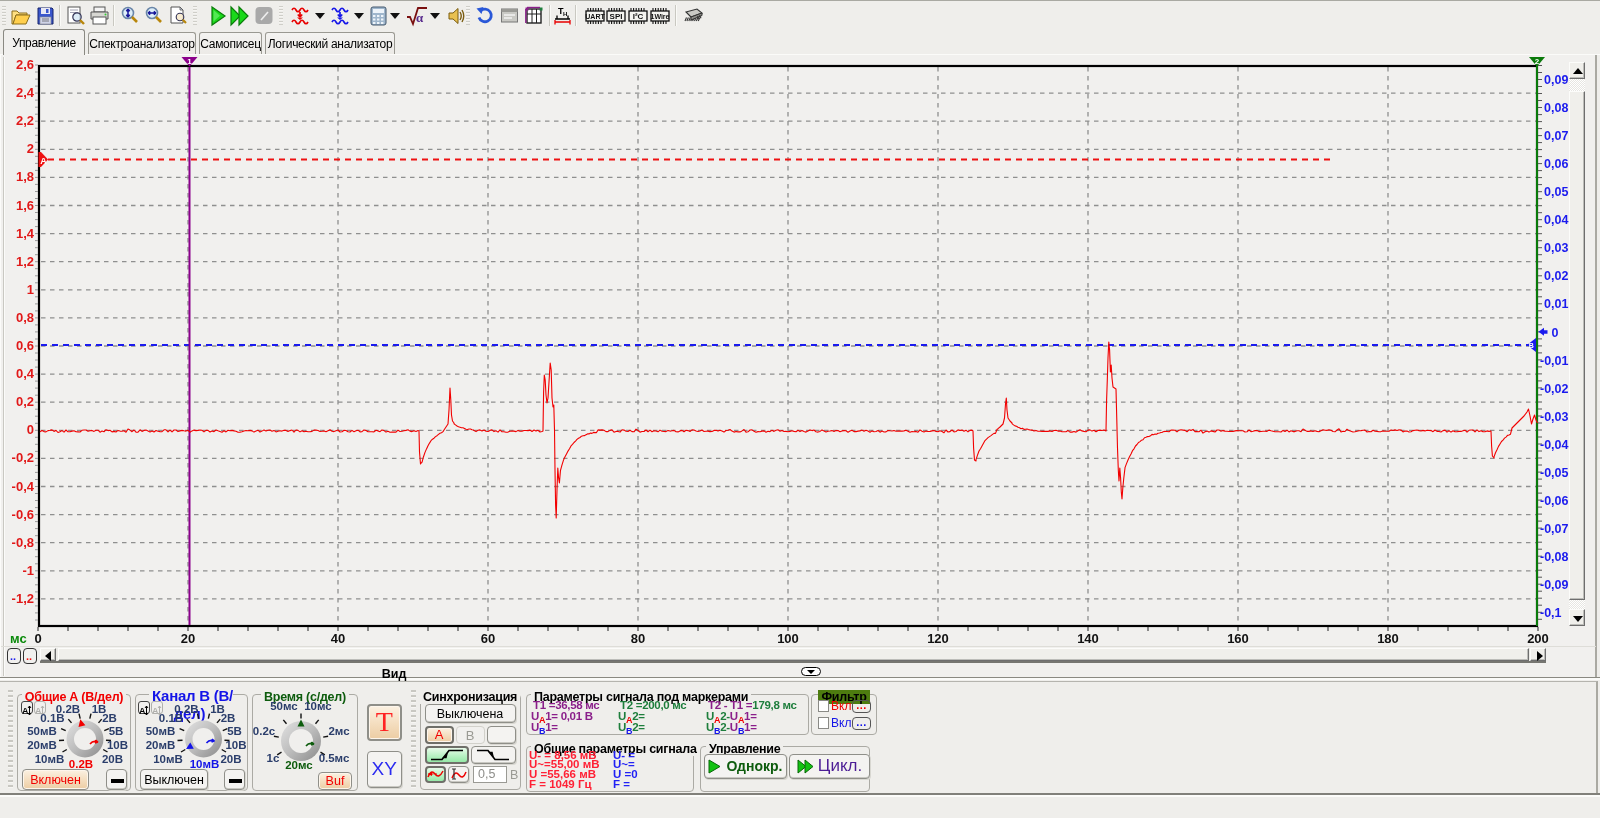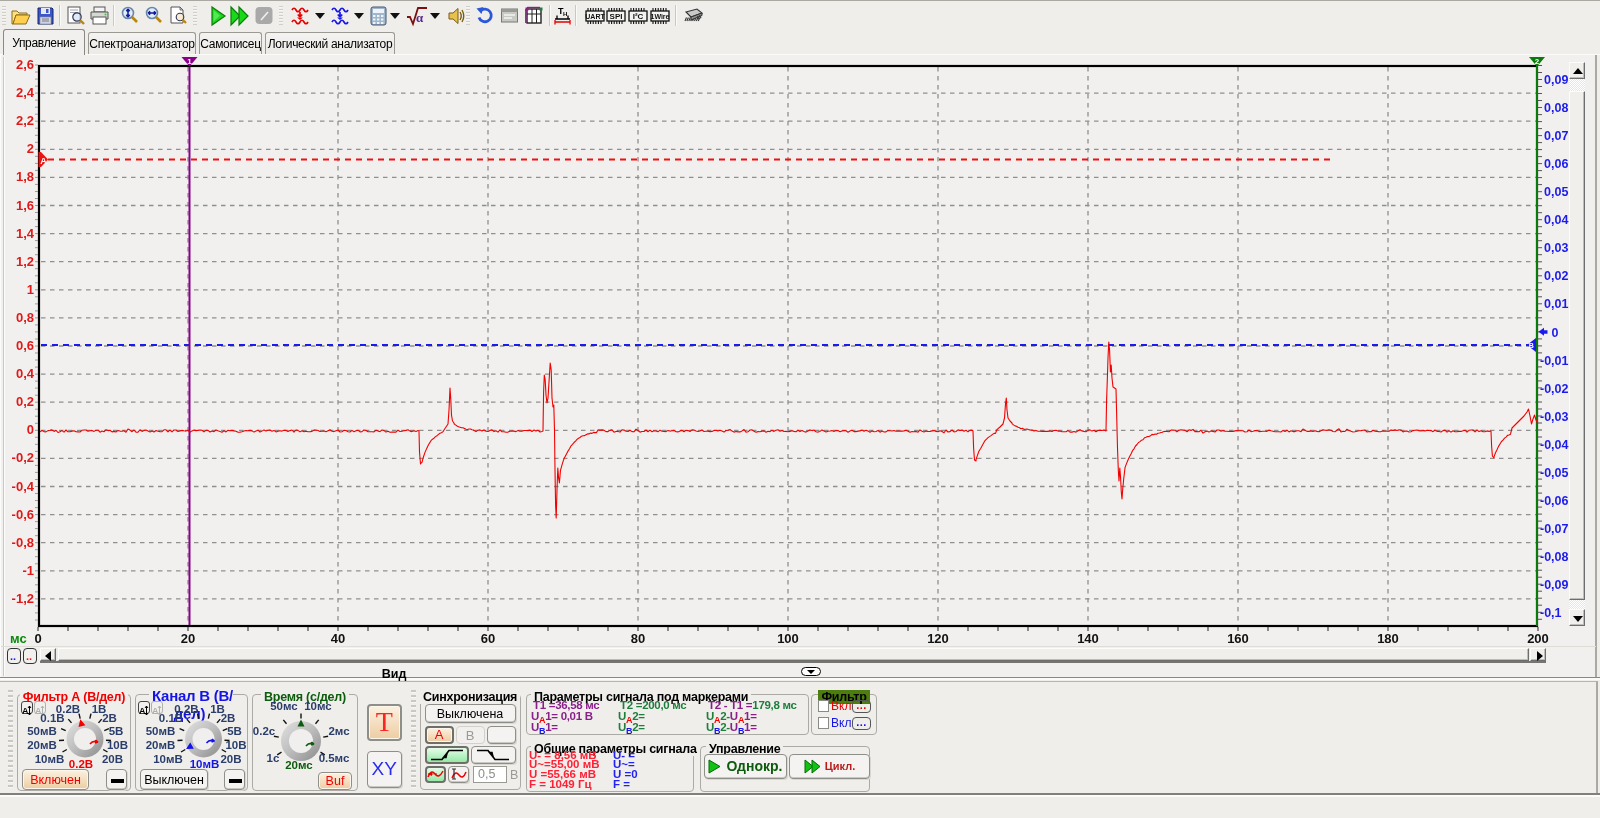--- a/index.html
+++ b/index.html
@@ -608,21 +608,21 @@
 <div class="abs" style="left:3px;top:57px;width:1px;height:619px;background:#c9c8c2;"></div>
 <div class="abs" style="left:4px;top:57px;width:1px;height:619px;background:#fbfbf9;"></div>
 <div class="abs" style="left:1px;top:646px;width:1595px;height:1px;background:#deddd8;"></div>
 
 <div class="abs" style="left:0;top:681px;width:1598px;height:112px;background:#EFEEEB;border-top:1px solid #b5b4ae;border-right:2px solid #aaa9a2;"></div>
 <div class="abs" style="left:0;top:793px;width:1600px;height:2px;background:#81807a;"></div>
 <div class="abs" style="left:0;top:795px;width:1600px;height:2px;background:#fcfcfa;"></div>
 <div class="abs" style="left:8px;top:690px;width:5px;height:99px;background-image:repeating-linear-gradient(180deg,#c9c8c2 0,#c9c8c2 2px,#f7f6f3 2px,#f7f6f3 3px,#EFEEEB 3px,#EFEEEB 5px);"></div>
 <div class="abs" style="left:410.5px;top:690px;width:5px;height:99px;background-image:repeating-linear-gradient(180deg,#c9c8c2 0,#c9c8c2 2px,#f7f6f3 2px,#f7f6f3 3px,#EFEEEB 3px,#EFEEEB 5px);"></div>
 <div class="abs grp" style="left:17px;top:694px;width:114px;height:97px;"></div>
-<div class="abs" style="left:17px;top:687px;width:114px;text-align:center;"><span style="background:#EFEEEB;padding:0 3px;font-weight:bold;font-size:12.5px;letter-spacing:-0.25px;color:#f20000;">Фильтр А (В/дел)</span></div>
+<div class="abs" style="left:17px;top:687px;width:114px;text-align:center;"><span style="background:#EFEEEB;padding:0 3px;font-weight:bold;font-size:12.5px;letter-spacing:-0.25px;color:#f20000;">Общие А (В/дел)</span></div>
 <div class="abs grp" style="left:134.5px;top:694px;width:113px;height:97px;"></div>
 <div class="abs" style="left:134.5px;top:687px;width:113px;text-align:center;"><span style="background:#EFEEEB;padding:0 3px;font-weight:bold;font-size:15px;letter-spacing:-0.25px;color:#1414e8;">Канал В (В/дел)</span></div>
 <div class="abs grp" style="left:252px;top:694px;width:106px;height:97px;"></div>
 <div class="abs" style="left:252px;top:687px;width:106px;text-align:center;"><span style="background:#EFEEEB;padding:0 3px;font-weight:bold;font-size:12.5px;letter-spacing:-0.25px;color:#0d5c0d;">Время (с/дел)</span></div>
 <div class="abs grp" style="left:420px;top:694px;width:101px;height:96px;"></div>
 <div class="abs" style="left:420px;top:687px;width:101px;text-align:left;"><span style="background:#EFEEEB;padding:0 3px;font-weight:bold;font-size:12.5px;letter-spacing:-0.25px;color:#000;">Синхронизация</span></div>
 <div class="abs grp" style="left:526px;top:694px;width:283px;height:41px;"></div>
 <div class="abs" style="left:531px;top:687px;"><span style="background:#EFEEEB;padding:0 3px;font-weight:bold;font-size:12.5px;letter-spacing:-0.25px;color:#000;">Параметры сигнала под маркерами</span></div>
 <div class="abs grp" style="left:811px;top:693.5px;width:66px;height:41px;"></div>
 <div class="abs" style="left:811px;top:686.5px;width:66px;text-align:center;"><span style="background:#4d7c0f;padding:0 3px;font-weight:bold;font-size:12.5px;letter-spacing:-0.25px;color:#000;">Фильтр</span></div>
@@ -809,16 +809,16 @@
       <svg width="13" height="15" viewBox="0 0 13 15" style="margin-right:6px;">
         <path d="M1 1 L12 7.5 L1 14 Z" fill="#12c212" stroke="#076607" stroke-width="1"></path>
       </svg>
       <span style="color:#0d5c0d;font-weight:bold;font-size:14px;">Однокр.</span>
     </div>
 <div class="abs wbtn" style="left:789px;top:754px;width:81px;height:24.5px;">
       <svg width="17" height="15" viewBox="0 0 17 15" style="margin-right:4px;">
         <path d="M1 1 L9 7.5 L1 14 Z" fill="#12c212" stroke="#076607" stroke-width="1"></path>
         <path d="M8 1 L16 7.5 L8 14 Z" fill="#12c212" stroke="#076607" stroke-width="1"></path>
       </svg>
-      <span style="color:#b91c1c;font-weight:bold;font-size:11px;">Цикл.</span>
+      <span style="color:#4c1d95;font-weight:normal;font-size:17px;">Цикл.</span>
     </div>
 
 </div>
 
 </body></html>

